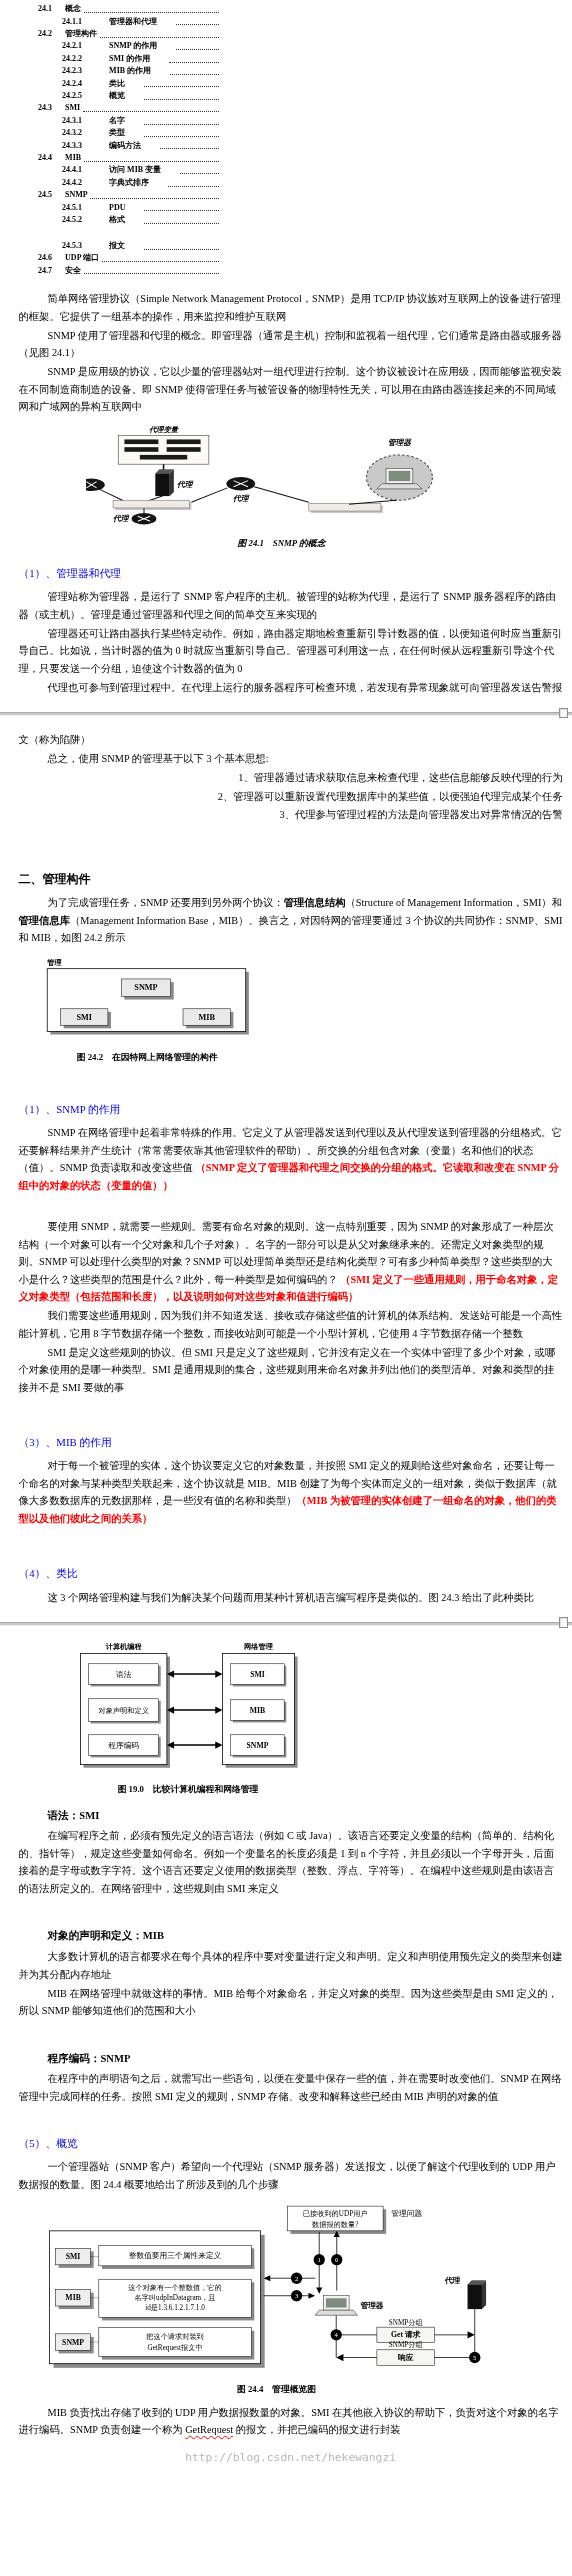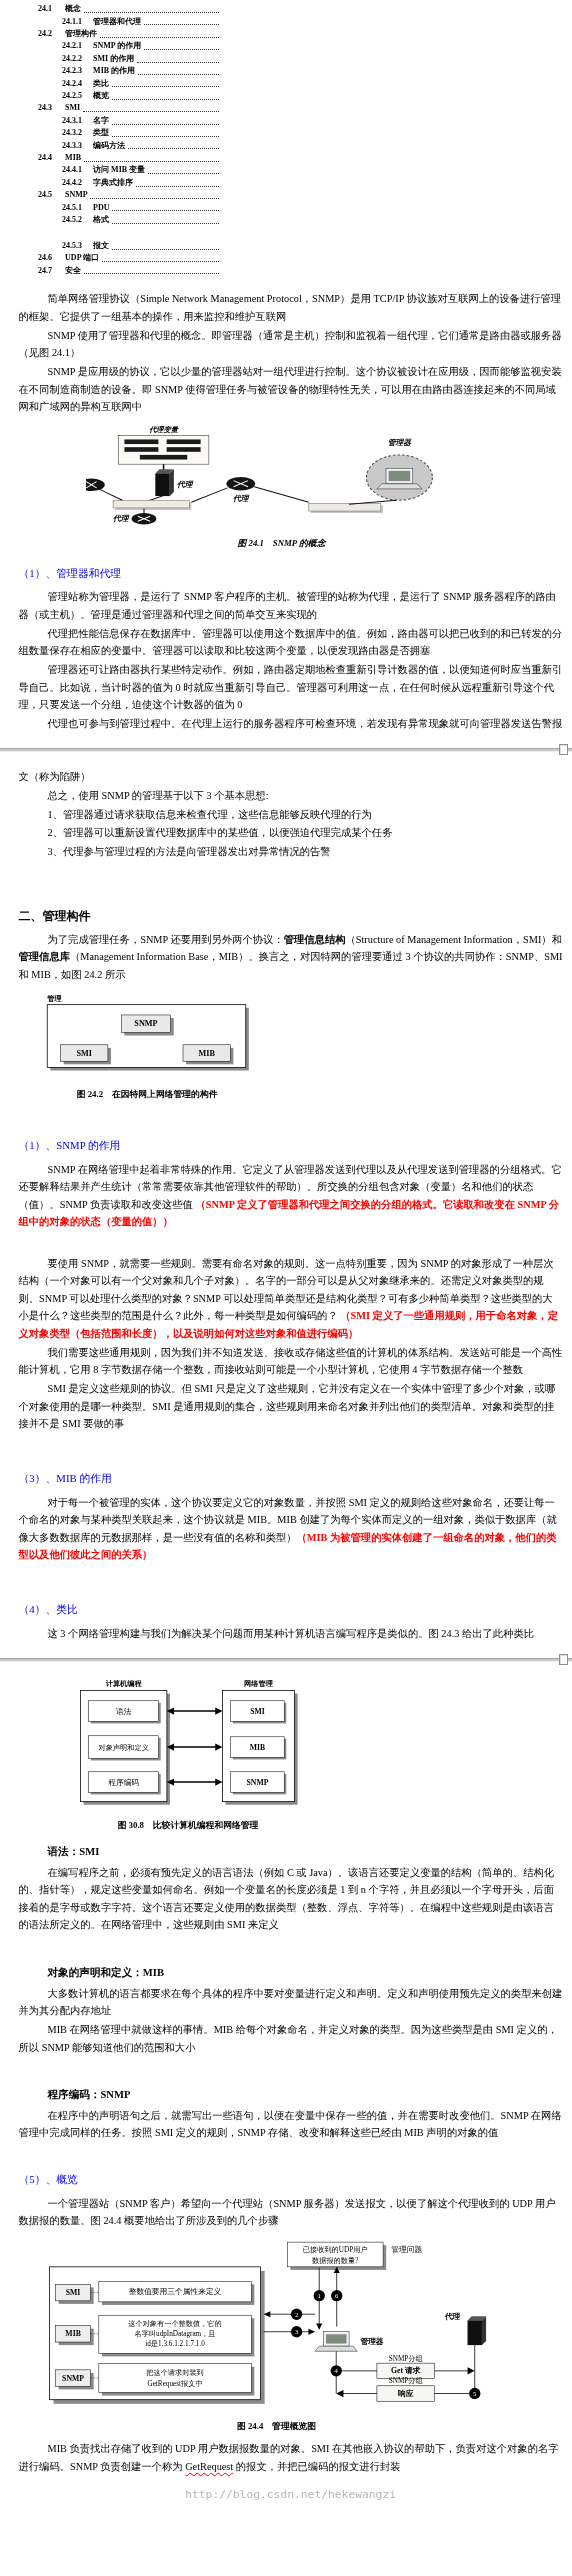--- a/index.html
+++ b/index.html
@@ -2,30 +2,30 @@
 <html style="font-size:8.2px"><head>
 <meta charset="utf-8">
 <style>
   html,body{margin:0;padding:0;background:#fff;}
   body{width:572px;color:#000;font-family:"Liberation Serif","DejaVu Serif",serif;}
   #doc{padding:2.1px 9.3px 31px 18.5px;font-size:10.3px;line-height:17.5px;}
 
   
   .toc{width:181px;margin:1px 0 13.4px 19.6px;font-weight:bold;font-size:8px;line-height:12.4px;}
   .toc-row{display:flex;align-items:flex-end;}
-  .toc-row.sub{padding-left:24px;}
+  .toc-row.sub{padding-left:24px;gap:16px;}
   .toc-num{flex:none;width:27px;}
   .toc-row.sub .toc-num{width:31px;}
   .toc-label{flex:none;padding-right:2.6px;white-space:nowrap;}
   .toc-lead{flex:1;border-bottom:1px dotted #333;margin-bottom:2.6px;min-width:4.1px;}
 
   
   .p{text-indent:29px;margin:1.5px 0;}
   .p.ni{text-indent:0;font-family:Liberation Serif, serif;}
-  .pline{padding-left:29px;margin:1px 0;}
+  .pline{padding-left:29px;margin:1px 0;text-align:right;}
   .b{font-weight:bold;}
   .red{color:#f00;font-weight:bold;}
   .sq{text-decoration:underline wavy #f00;text-decoration-thickness:0.5px;text-underline-offset:2.1px;text-decoration-skip-ink:none;}
   .h1{font-weight:bold;font-size:12px;margin:15.5px 0 5.2px;}
   .h2{color:#0000e6;font-size:10.8px;margin:15.5px 0 6.2px;}
   .h3{font-weight:bold;font-size:10.6px;margin:11.3px 0 3.1px;padding-left:29px;}
   .watermark{text-align:center;color:#b7b7b7;font-family:"DejaVu Sans Mono",monospace;font-size:11.3px;margin:10.3px 0 5.2px;}
 
   
   .pagebreak{position:relative;height:2.1px;background:#c9c9c9;border-top:0.5px solid #a9a9a9;border-bottom:0.5px solid #efefef;margin:15.5px 0 15.5px -18.5px;width:572px;}
@@ -183,21 +183,20 @@
         <rect x="432" y="154" width="140" height="15" fill="#edebe4" stroke="#666"></rect>
 <text x="608" y="40" font-size="15" font-weight="bold" text-anchor="middle">管理器</text>
 <ellipse cx="608" cy="104" rx="64" ry="44" fill="#c9c9c9" stroke="#444" stroke-width="2" stroke-dasharray="5 4"></ellipse>
 <rect x="582" y="86" width="52" height="30" fill="#f4f4f4" stroke="#222"></rect>
         <rect x="587" y="91" width="42" height="20" fill="#7d8d7d"></rect>
 <polygon points="574,116 642,116 652,126 564,126" fill="#ddd" stroke="#222"></polygon>
 <line x1="602" y1="148" x2="510" y2="156" stroke="#111" stroke-width="2"></line>
 </svg><div class="figcap">图 24.1　SNMP 的概念</div></div>
     <div class="h2">（1）、管理器和代理</div>
     <div class="p"><span>管理站称为管理器，是运行了 SNMP 客户程序的主机。被管理的站称为代理，是运行了 SNMP 服务器程序的路由器（或主机）。管理是通过管理器和代理之间的简单交互来实现的</span></div>
-    <div class="p"><span>代理把性能信息保存在数据库中。管理器可以使用这个数据库中的值。例如，路由器可以把已收到的和已转发的分组数量保存在相应的变量中。管理器可以读取和比较这两个变量，以便发现路由器是否拥塞</span></div>
     <div class="p"><span>管理器还可让路由器执行某些特定动作。例如，路由器定期地检查重新引导计数器的值，以便知道何时应当重新引导自己。比如说，当计时器的值为 0 时就应当重新引导自己。管理器可利用这一点，在任何时候从远程重新引导这个代理，只要发送一个分组，迫使这个计数器的值为 0</span></div>
     <div class="p"><span>代理也可参与到管理过程中。在代理上运行的服务器程序可检查环境，若发现有异常现象就可向管理器发送告警报</span></div>
     <div class="pagebreak">
       <div class="pb-box"></div>
     </div>
     <div class="p ni"><span>文（称为陷阱）</span></div>
     <div class="p"><span>总之，使用 SNMP 的管理基于以下 3 个基本思想:</span></div>
     <div class="pline">1、管理器通过请求获取信息来检查代理，这些信息能够反映代理的行为</div>
     <div class="pline">2、管理器可以重新设置代理数据库中的某些值，以便强迫代理完成某个任务</div>
     <div class="pline">3、代理参与管理过程的方法是向管理器发出对异常情况的告警</div>
@@ -265,21 +264,21 @@
           <line x1="210" y1="202" x2="294" y2="202"></line>
 </g>
 <g fill="#000">
 <polygon points="198,64 212,57 212,71"></polygon>
           <polygon points="306,64 292,57 292,71"></polygon>
 <polygon points="198,134 212,127 212,141"></polygon>
           <polygon points="306,134 292,127 292,141"></polygon>
 <polygon points="198,202 212,195 212,209"></polygon>
           <polygon points="306,202 292,195 292,209"></polygon>
 </g>
-</svg><div class="figcap">图 30.8　比较计算机编程和网络管理</div></div>
+</svg><div class="figcap">图 19.0　比较计算机编程和网络管理</div></div>
     <div class="h3">语法：SMI</div>
     <div class="p"><span>在编写程序之前，必须有预先定义的语言语法（例如 C 或 Java）。该语言还要定义变量的结构（简单的、结构化的、指针等），规定这些变量如何命名。例如一个变量名的长度必须是 1 到 n 个字符，并且必须以一个字母开头，后面接着的是字母或数字字符。这个语言还要定义使用的数据类型（整数、浮点、字符等）。在编程中这些规则是由该语言的语法所定义的。在网络管理中，这些规则由 SMI 来定义</span></div>
     <div style="height: 17.5px;"></div>
     <div class="h3">对象的声明和定义：MIB</div>
     <div class="p"><span>大多数计算机的语言都要求在每个具体的程序中要对变量进行定义和声明。定义和声明使用预先定义的类型来创建并为其分配内存地址</span></div>
     <div class="p"><span>MIB 在网络管理中就做这样的事情。MIB 给每个对象命名，并定义对象的类型。因为这些类型是由 SMI 定义的，所以 SNMP 能够知道他们的范围和大小</span></div>
     <div style="height: 17.5px;"></div>
     <div class="h3">程序编码：SNMP</div>
     <div class="p"><span>在程序中的声明语句之后，就需写出一些语句，以便在变量中保存一些的值，并在需要时改变他们。SNMP 在网络管理中完成同样的任务。按照 SMI 定义的规则，SNMP 存储、改变和解释这些已经由 MIB 声明的对象的值</span></div>
     <div style="height: 12.4px;"></div>

